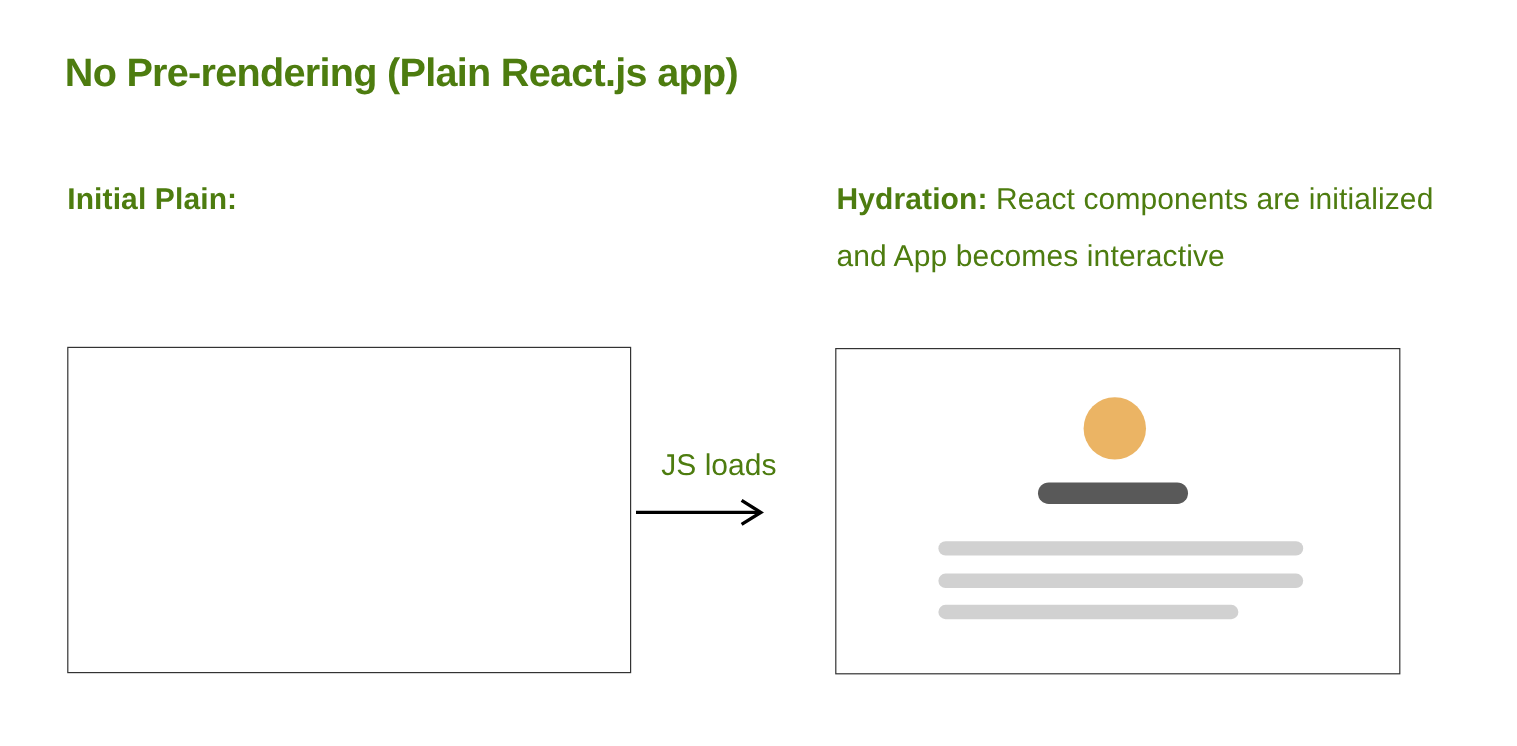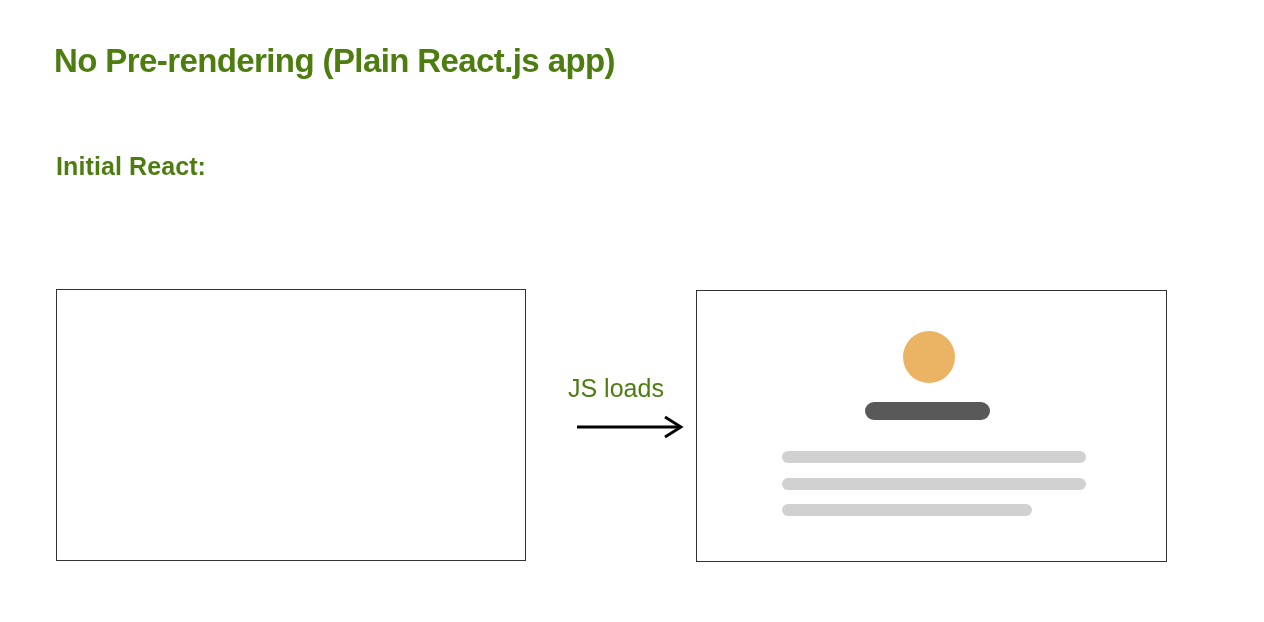--- a/index.html
+++ b/index.html
@@ -43,24 +43,24 @@
     width: 470px;
     height: 272px;
     border: 1.5px solid #333333;
     background: #ffffff;
     box-sizing: border-box;
   }
   .frame-left  { left: 56px; }
   .frame-right { left: 696px; top: 290px; width: 471px; }
   .transition {
     position: absolute;
-    left: 568px;
+    left: 521px;
     top: 372px;
     width: 126px;
-    text-align: left;
+    text-align: right;
   }
   .transition-label {
     margin: 0;
     font-size: 25px;
     line-height: 32px;
     white-space: nowrap;
   }
   .arrow-svg {
     display: block;
     margin: 10px auto 0 auto;
@@ -95,23 +95,26 @@
   .text-bar-3 { top: 213px; width: 250px; }
 </style>
 </head>
 <body>
 
 <div class="canvas" style="background-color: rgb(255, 255, 255);">
 
   <h1 class="page-title">No Pre-rendering (Plain React.js app)</h1>
 
   <div class="label-block label-left">
-    <p class="label-bold">Initial React:</p>
+    <p class="label-bold">Initial Plain:</p>
   </div>
 
+  <div class="label-block label-right">
+    <p><span class="label-bold">Hydration:</span><span> React components are initialized and App becomes interactive</span></p>
+  </div>
 
   <div class="frame-box frame-left" style="border-color: rgb(51, 51, 51);"></div>
 
   <div class="transition">
     <p class="transition-label">JS loads</p>
     <svg class="arrow-svg" width="112" height="26" viewBox="0 0 112 26">
       <line x1="2" y1="13" x2="104" y2="13" stroke="#000000" stroke-width="2.8"></line>
       <polyline points="90,3 106,13 90,23" fill="none" stroke="#000000" stroke-width="2.8"></polyline>
     </svg>
   </div>

